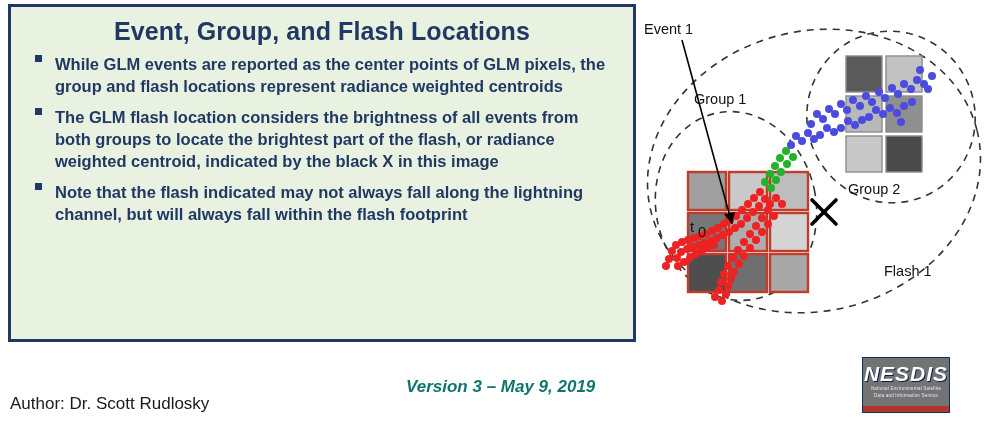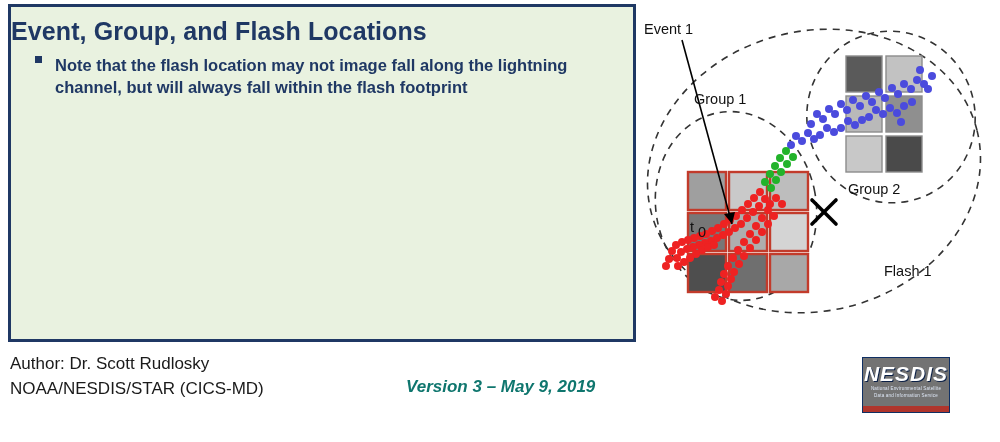--- a/index.html
+++ b/index.html
@@ -25,20 +25,21 @@
     position: absolute;
     left: 8px;
     top: 4px;
     width: 628px;
     height: 338px;
     background: #e9f2e0;
     border: 3px solid #1f3864;
     box-sizing: border-box;
   }
   #panel-title {
+    text-align: center;
     color: #1f3864;
     font-size: 25px;
     font-weight: bold;
     margin-top: 10px;
     margin-bottom: 8px;
     letter-spacing: 0.1px;
   }
   ul.bullets {
     list-style: none;
     margin: 0;
@@ -67,20 +68,21 @@
   #footer {
     position: absolute;
     left: 10px;
     top: 352px;
     width: 640px;
   }
   #author-line1, #author-line2 {
     color: #1a1a1a;
     font-size: 17px;
     line-height: 1.45;
+    margin-top: 40px;
   }
   #version {
     position: absolute;
     left: 396px;
     top: 25px;
     font-size: 17px;
     font-weight: bold;
     font-style: italic;
     color: #0f766e;
     white-space: nowrap;
@@ -142,22 +144,23 @@
   }
 </style>
 </head>
 <body>
 
 <div id="slide">
 
   <div id="text-panel">
     <div id="panel-title">Event, Group, and Flash Locations</div>
     <ul class="bullets">
-      <li><span class="marker"></span></li>
-      <li><span class="marker"></span><span>Note that the flash location may not image fall along the lightning channel, but will always fall within the flash footprint</span></li>
+      <li><span class="marker"></span><span>While GLM events are reported as the center points of GLM pixels, the group and flash locations represent radiance weighted centroids</span></li>
+      <li><span class="marker"></span><span>The GLM flash location considers the brightness of all events from both groups to locate the brightest part of the flash, or radiance weighted centroid, indicated by the black X in this image</span></li>
+      <li><span class="marker"></span><span>Note that the flash indicated may not always fall along the lightning channel, but will always fall within the flash footprint</span></li>
     </ul>
   </div>
 
   <div id="footer">
     <div id="author-line1">Author: Dr. Scott Rudlosky</div>
     <div id="author-line2">NOAA/NESDIS/STAR (CICS-MD)</div>
     <div id="version">Version 3 – May 9, 2019</div>
   </div>
 
   <div id="nesdis-logo">

